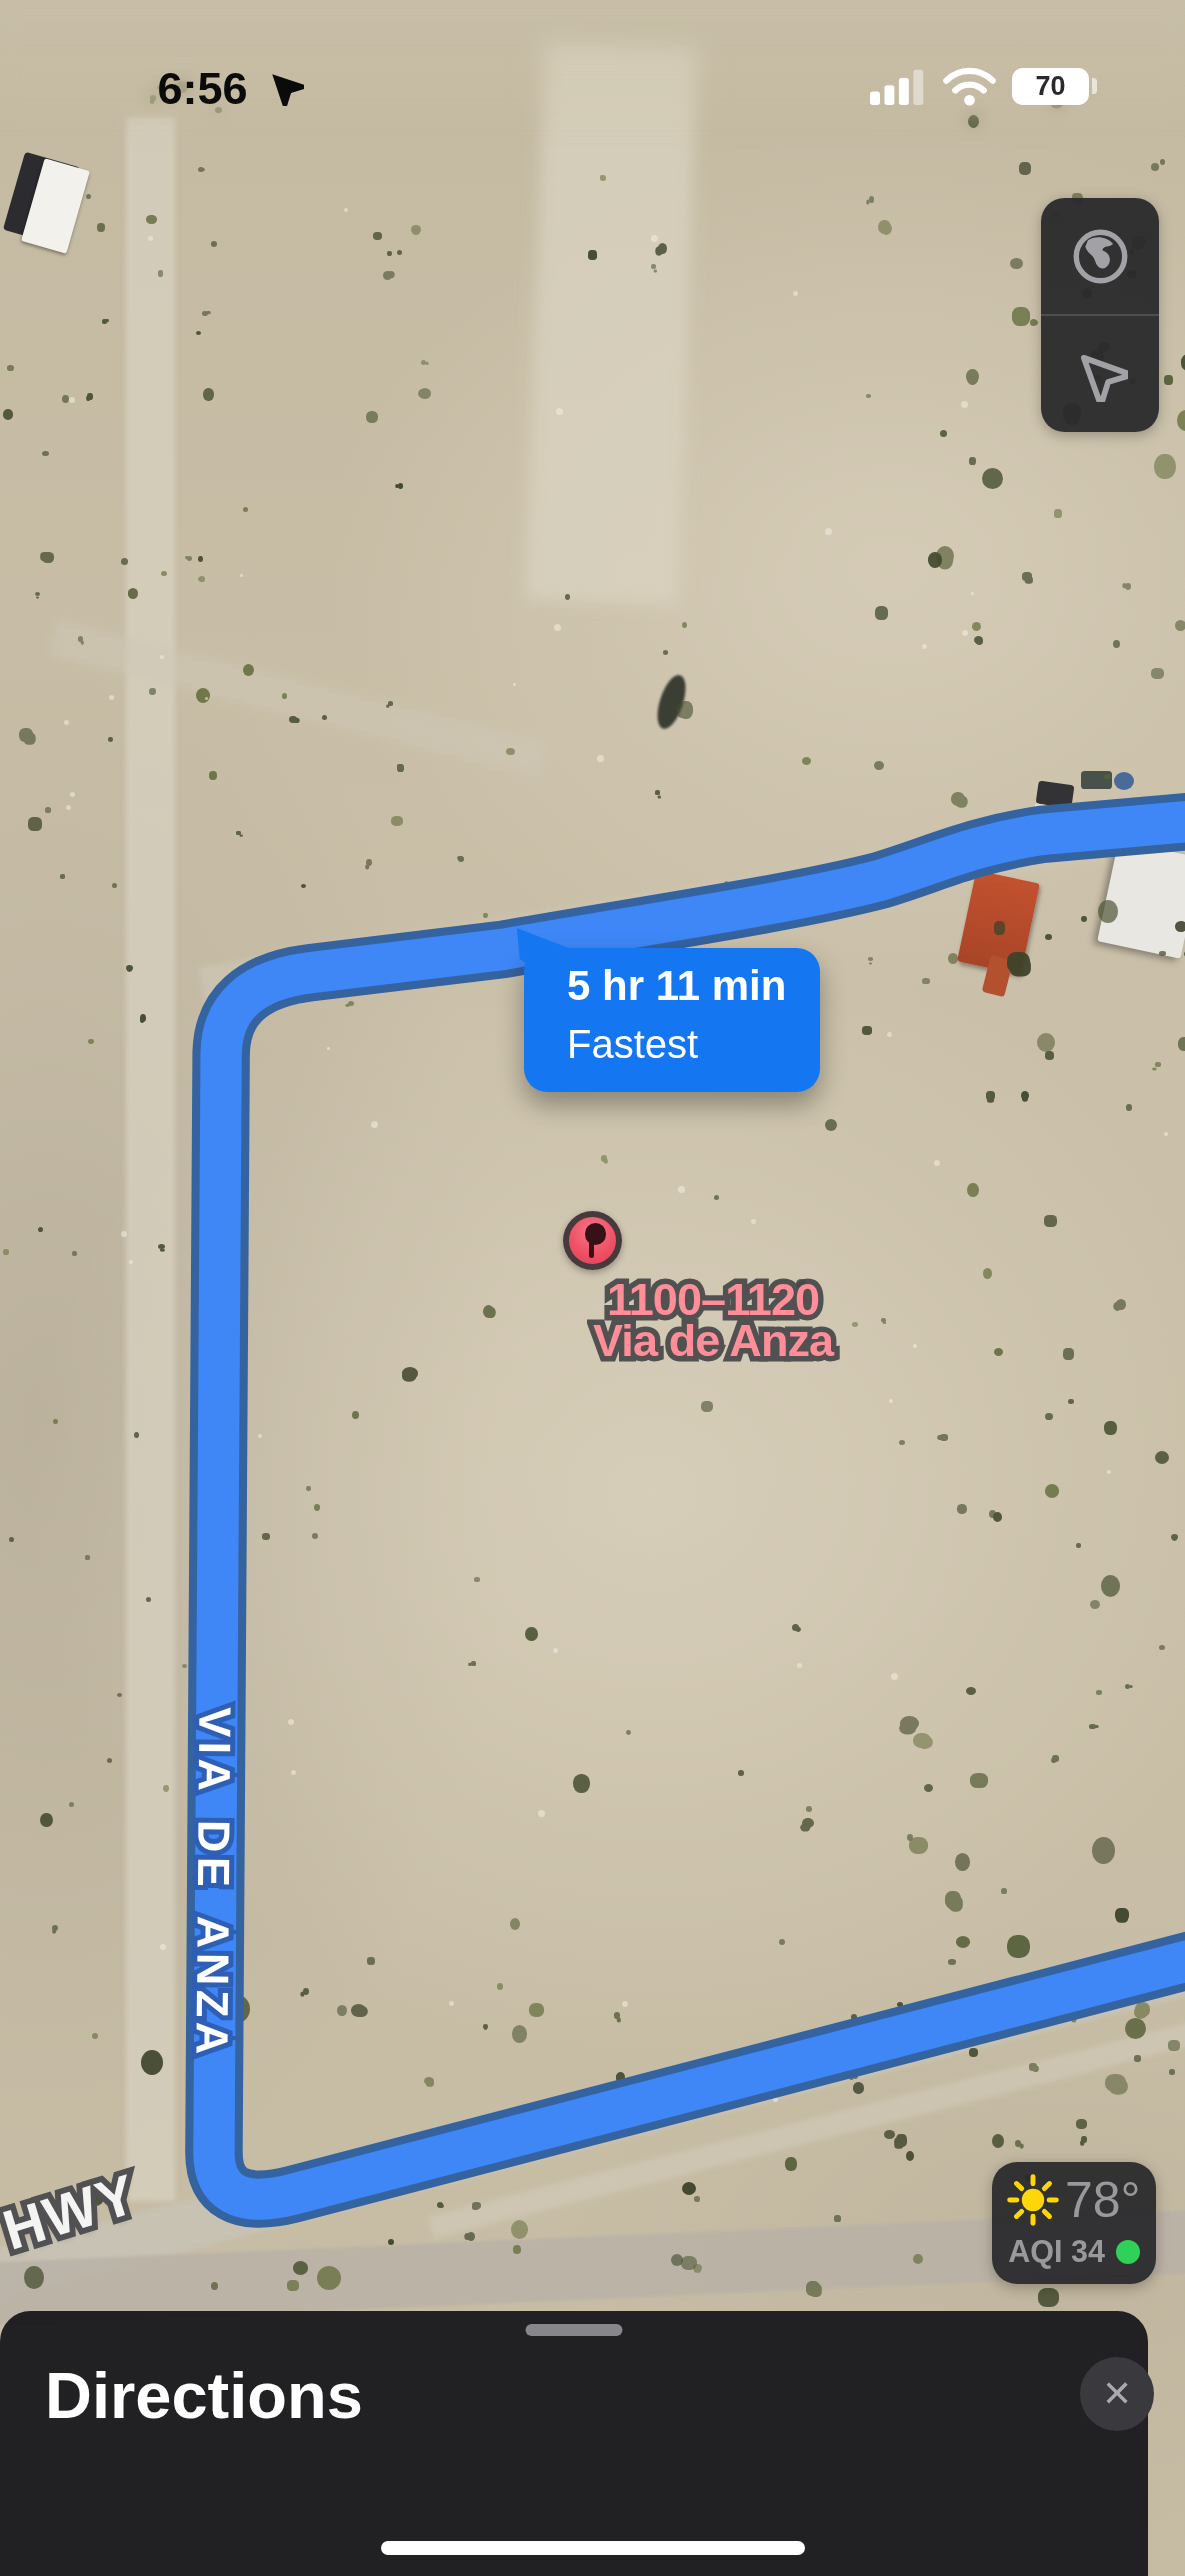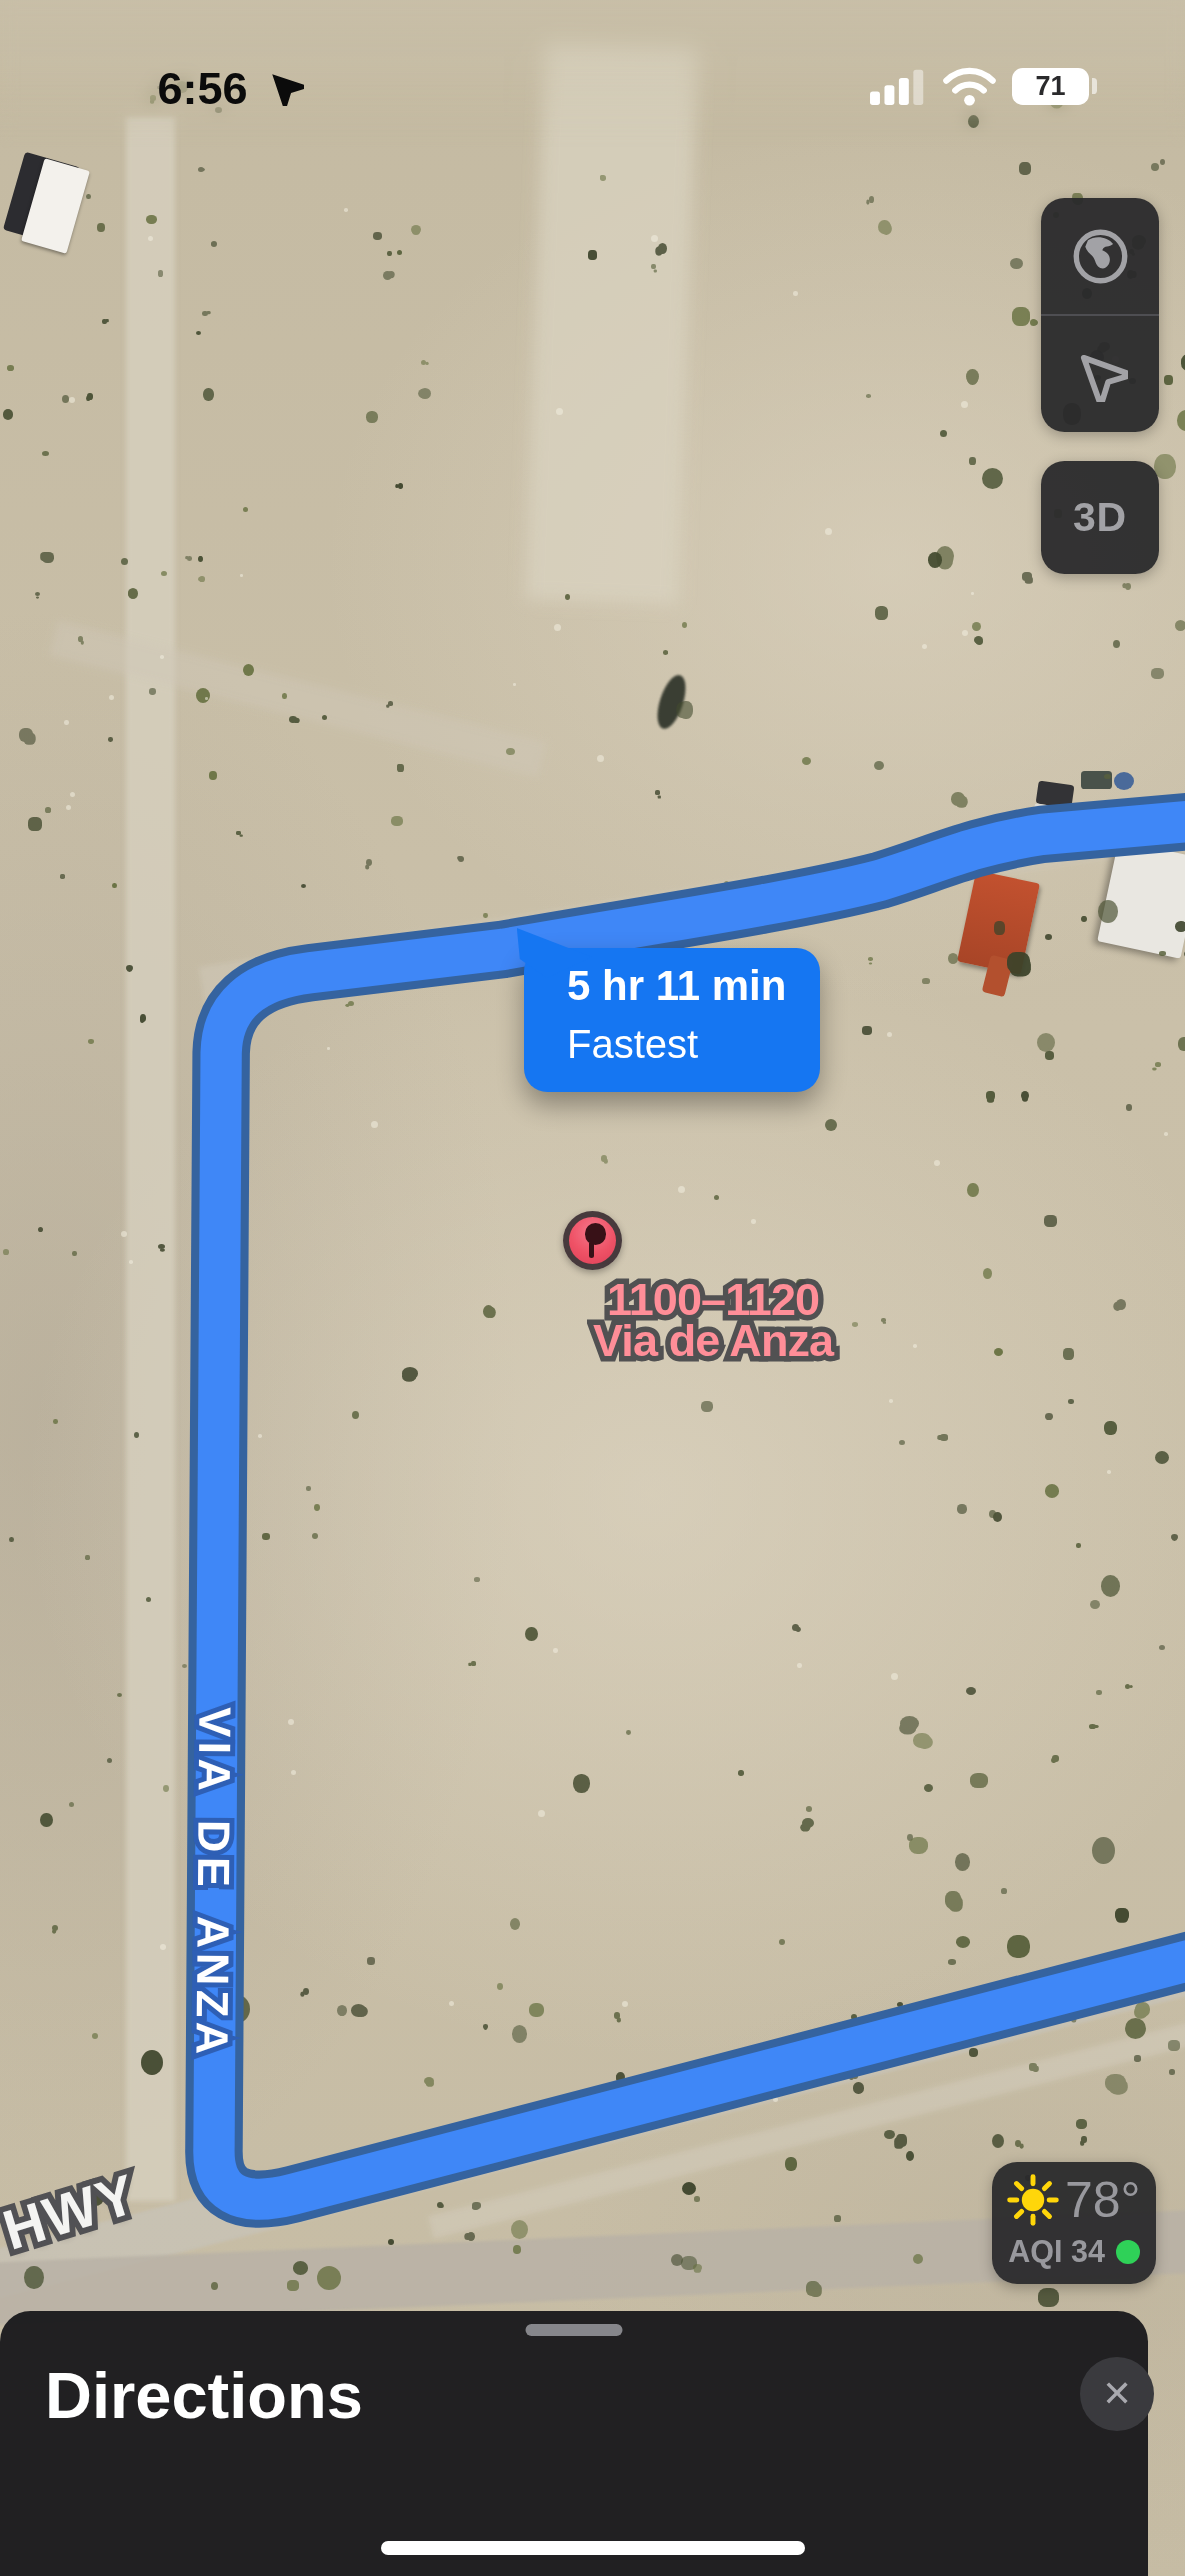--- a/index.html
+++ b/index.html
@@ -547,41 +547,38 @@
         <rect x="16" y="19" width="11" height="22" rx="3" fill="#fff"></rect>
         <rect x="32" y="11" width="11" height="30" rx="3" fill="#fff"></rect>
         <rect x="48" y="2" width="11" height="39" rx="3" fill="#fff" fill-opacity="0.45"></rect>
       </svg>
       <svg width="57" height="40" viewBox="0 0 64 44">
         <path d="M6,16 A36,36 0 0 1 58,16" fill="none" stroke="#fff" stroke-width="7" stroke-linecap="round"></path>
         <path d="M16,27 A23,23 0 0 1 48,27" fill="none" stroke="#fff" stroke-width="7" stroke-linecap="round"></path>
         <circle cx="32" cy="38" r="6" fill="#fff"></circle>
       </svg>
       <div id="battery">
-        <span class="num">71</span>
+        <span class="num">70</span>
       </div>
     </div>
   </div>
 
   <div id="ctl-top" class="ctl">
     <div class="cell">
       <svg width="61" height="61" viewBox="0 0 68 68">
         <circle cx="34" cy="34" r="27" fill="none" stroke="#A2A2A6" stroke-width="6"></circle>
         <path d="M20,16 C28,10 42,12 48,20 C44,24 38,21 36,27 C42,29 47,35 43,43 C38,51 30,47 28,39 C26,32 19,30 17,23 Z" fill="#A2A2A6"></path>
       </svg>
     </div>
     <div id="ctl-divider"></div>
     <div class="cell">
       <svg width="56" height="56" viewBox="0 0 44 44">
         <path d="M22 4 L39 40 L22 31 L5 40 Z" fill="none" stroke="#A2A2A6" stroke-width="4.5" stroke-linejoin="round" transform="rotate(-45 22 22)"></path>
       </svg>
     </div>
-  </div>
-  <div id="ctl-3d" class="ctl">
-    <span class="lbl">3D</span>
   </div>
 
   <div id="weather">
     <div class="row1">
       <svg width="52" height="52" viewBox="0 0 58 58">
         <g stroke="#FFD60A" stroke-width="5.5" stroke-linecap="round">
           <line x1="29" y1="3" x2="29" y2="11"></line>
             <line x1="29" y1="47" x2="29" y2="55"></line>
           <line x1="3" y1="29" x2="11" y2="29"></line>
             <line x1="47" y1="29" x2="55" y2="29"></line>

